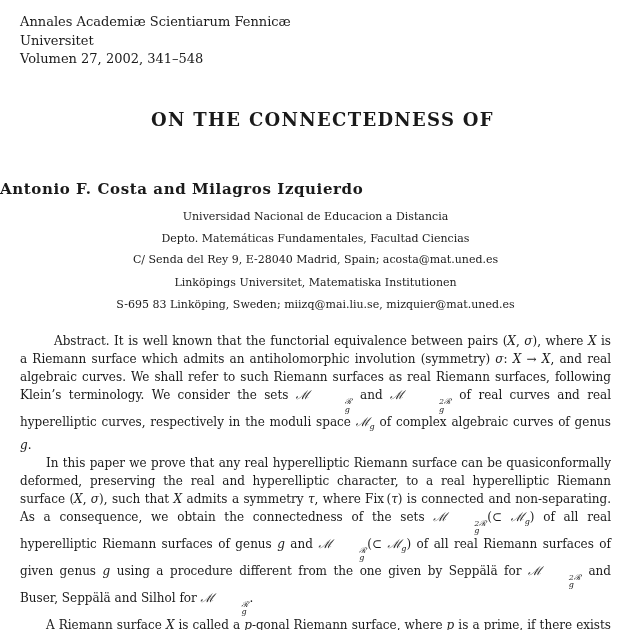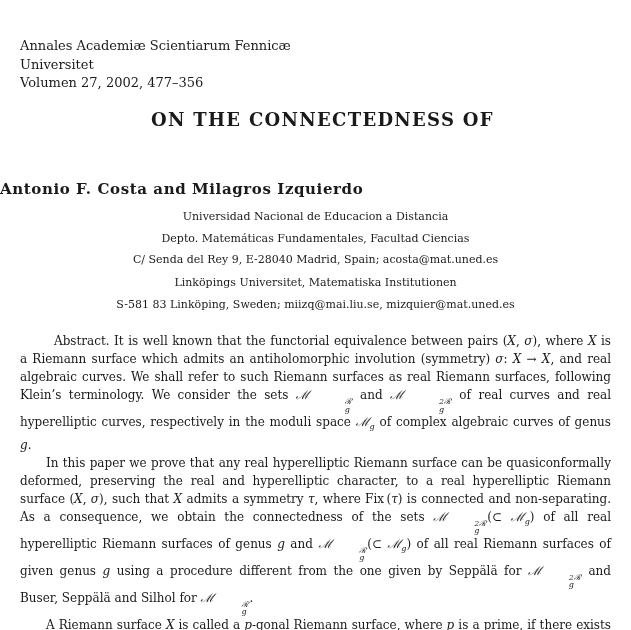--- a/index.html
+++ b/index.html
@@ -15,21 +15,20 @@
     color: #1a1a1a;
     font-family: "DejaVu Serif", "Liberation Serif", serif;
     overflow: hidden;
   }
   .journal {
     position: absolute;
     top: 13px;
     left: 20px;
     font-size: 13px;
     line-height: 18.5px;
-    margin-top: 24px;
   }
   .title {
     position: absolute;
     top: 101px;
     left: 0;
     width: 100%;
     margin: 7px;
     text-align: center;
     font-size: 18px;
     line-height: 24px;
@@ -87,38 +86,38 @@
   }
 </style>
 </head>
 <body>
 
 <div class="page">
 
   <header class="journal">
     <div>Annales Academiæ Scientiarum Fennicæ</div>
     <div>Universitet</div>
-    <div>Volumen 27, 2002, 477–356</div>
+    <div>Volumen 27, 2002, 341–548</div>
   </header>
 
   <h1 class="title">
     <span class="tline">ON THE CONNECTEDNESS OF</span>
   </h1>
 
   <div class="authors">Antonio F. Costa and Milagros Izquierdo</div>
 
   <div class="affil affil-1">
     <div>Universidad Nacional de Educacion a Distancia</div>
     <div>Depto. Matemáticas Fundamentales, Facultad Ciencias</div>
     <div>C/ Senda del Rey 9, E-28040 Madrid, Spain; acosta@mat.uned.es</div>
   </div>
 
   <div class="affil affil-2">
     <div>Linköpings Universitet, Matematiska Institutionen</div>
-    <div>S-581 83 Linköping, Sweden; miizq@mai.liu.se, mizquier@mat.uned.es</div>
+    <div>S-695 83 Linköping, Sweden; miizq@mai.liu.se, mizquier@mat.uned.es</div>
   </div>
 
   <section class="abstract">
     <p class="para p-first"><span class="seg-b">Abstract.</span><span> It is well known that the functorial equivalence between pairs (</span><span class="seg-i">X</span><span>, </span><span class="seg-i">σ</span><span>), where </span><span class="seg-i">X</span><span> is a Riemann surface which admits an antiholomorphic involution (symmetry) </span><span class="seg-i">σ</span><span>: </span><span class="seg-i">X</span><span> → </span><span class="seg-i">X</span><span>, and real algebraic curves. We shall refer to such Riemann surfaces as real Riemann surfaces, following Klein’s terminology. We consider the sets </span><span class="seg-scr">ℳ</span><span class="seg-stack">
           <span class="st-sup">ℛ</span>
           <span class="st-sub">g</span>
         </span><span> and </span><span class="seg-scr">ℳ</span><span class="seg-stack">
           <span class="st-sup">2ℛ</span>
           <span class="st-sub">g</span>
         </span><span> of real curves and real hyperelliptic curves, respectively in the moduli space </span><span class="seg-scr">ℳ</span><span class="seg-sub">g</span><span> of complex algebraic curves of genus </span><span class="seg-i">g</span><span>.</span></p>

